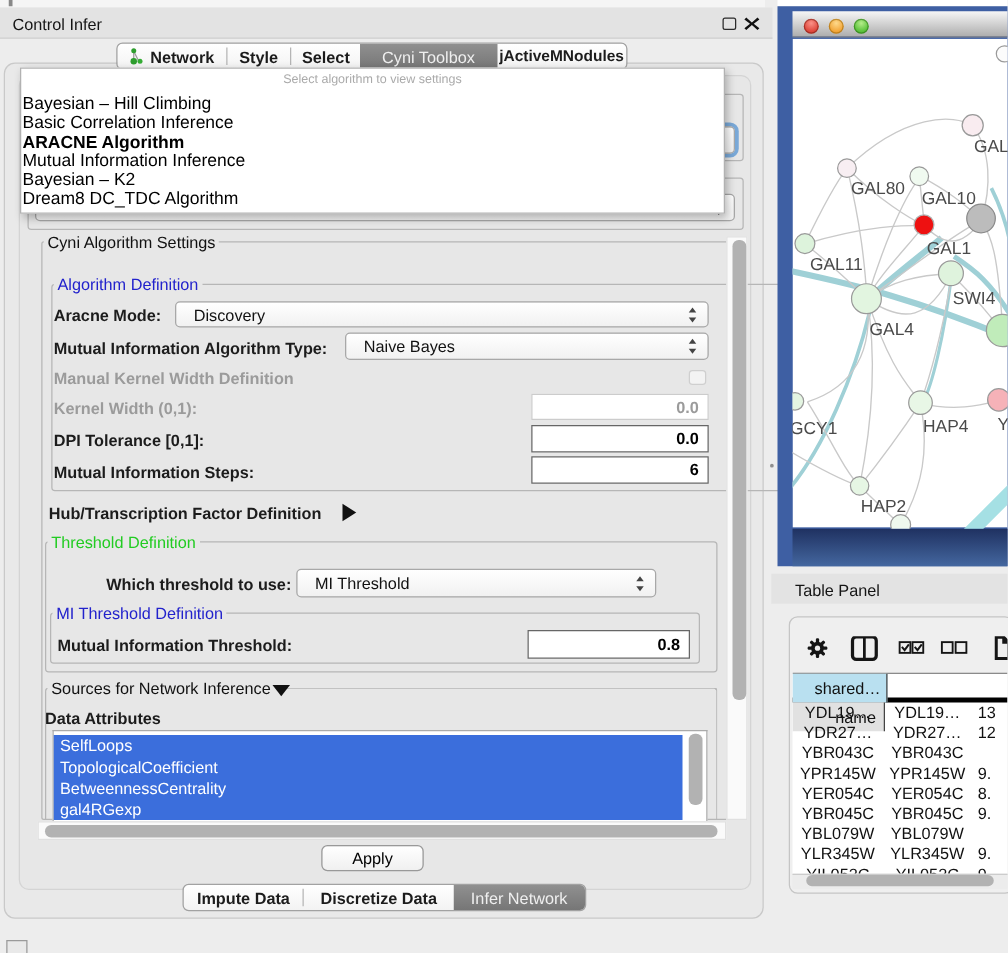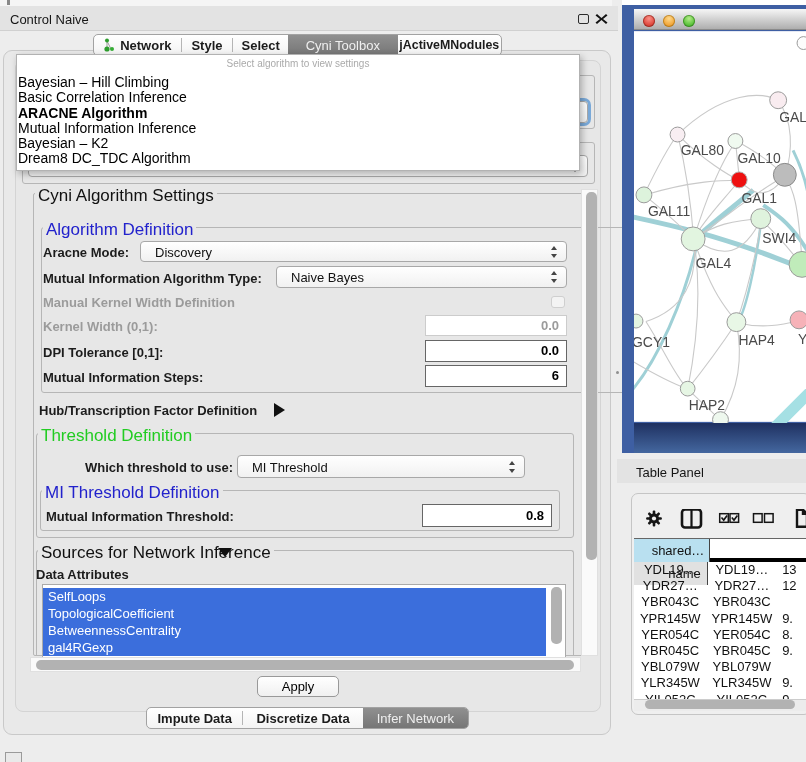--- a/index.html
+++ b/index.html
@@ -1,21 +1,21 @@
 <!DOCTYPE html>
 <html><head>
 <meta charset="utf-8">
 <style>
 * { margin:0; padding:0; box-sizing:border-box; }
 html,body { width:806px; height:762px; overflow:hidden; background:#ededed;
   font-family:"Liberation Sans", sans-serif; }
 .abs { position:absolute; }
 .b { font-weight:bold; }
 .grp { position:absolute; border:1px solid #b6b6b6; border-radius:3px; }
-.glbl { position:absolute; top:-8px; left:1px; padding:0 3px; background:#e9e9e9; font-size:17px; white-space:nowrap; }
+.glbl { position:absolute; top:-8px; left:1px; padding:0 3px; background:#e9e9e9; font-size:13px; white-space:nowrap; }
 .combo { position:absolute; background:linear-gradient(#ffffff,#f1f1f1); border:1px solid #a8a8a8; border-radius:4px; font-size:13px; color:#111; }
 .combo .ct { position:absolute; left:14px; top:50%; transform:translateY(-50%); white-space:nowrap; }
 .stp { position:absolute; right:7px; top:50%; transform:translateY(-50%); width:9px; height:14px; }
 .stp:before { content:""; position:absolute; left:1px; top:1px; border-left:3.5px solid transparent; border-right:3.5px solid transparent; border-bottom:4.5px solid #444; }
 .stp:after { content:""; position:absolute; left:1px; bottom:1px; border-left:3.5px solid transparent; border-right:3.5px solid transparent; border-top:4.5px solid #444; }
 .tf { position:absolute; background:#fff; border:1px solid #666; font-size:13px; font-weight:bold; color:#000; text-align:right; padding-right:7px; }
 .lbl { position:absolute; font-size:13px; font-weight:bold; color:#1c1c1c; white-space:nowrap; }
 .seg { position:absolute; display:flex; background:linear-gradient(#ffffff,#f3f3f3); border:1px solid #a2a2a2; border-radius:5px; font-size:13px; font-weight:bold; color:#1c1c1c; overflow:hidden; }
 .seg .s { display:flex; align-items:center; justify-content:center; height:100%; }
 .seg .sep { width:1px; background:#b5b5b5; height:70%; align-self:center; }
@@ -23,21 +23,21 @@
 .sb { position:absolute; background:#b2b2b2; border-radius:5px; }
 </style>
 </head>
 <body>
 
 <div class="abs" style="left:0;top:0;width:612px;height:762px;background:#ededed;"></div>
 <div class="abs" style="left:0;top:0;width:612px;height:6px;background:#f5f5f5;"></div>
 <div class="abs" style="left:7px;top:0;width:3px;height:5px;background:#888;"></div>
 
 <div class="abs" style="left:0;top:6px;width:618px;height:25px;background:#e3e3e3;border-bottom:1px solid #d0d0d0;"></div>
-<div class="abs" style="left:10px;top:12px;font-size:13px;color:#151515;">Control Naive</div>
+<div class="abs" style="left:10px;top:12px;font-size:13px;color:#151515;">Control Infer</div>
 <div class="abs" style="left:578px;top:14px;width:11px;height:10px;border:1.6px solid #2b2b2b;border-radius:2px;"></div>
 <svg class="abs" style="left:595px;top:13px;" width="13" height="12" viewBox="0 0 13 12">
     <path d="M2 1 L6.5 5 L11 1 L12.5 2.5 L8 6 L12.5 9.5 L11 11 L6.5 7 L2 11 L0.5 9.5 L5 6 L0.5 2.5 Z" fill="#111"></path>
   </svg>
 
 <div class="abs" style="left:3px;top:50px;width:608px;height:685px;background:#e9e9e9;border:1px solid #c9c9c9;border-radius:9px;"></div>
 
 <div class="abs" style="left:15px;top:60px;width:586px;height:652px;background:#e7e7e7;border:1px solid #d4d4d4;border-radius:8px;"></div>
 
 <div class="seg" style="left:93px;top:34px;width:409px;height:22px;">

